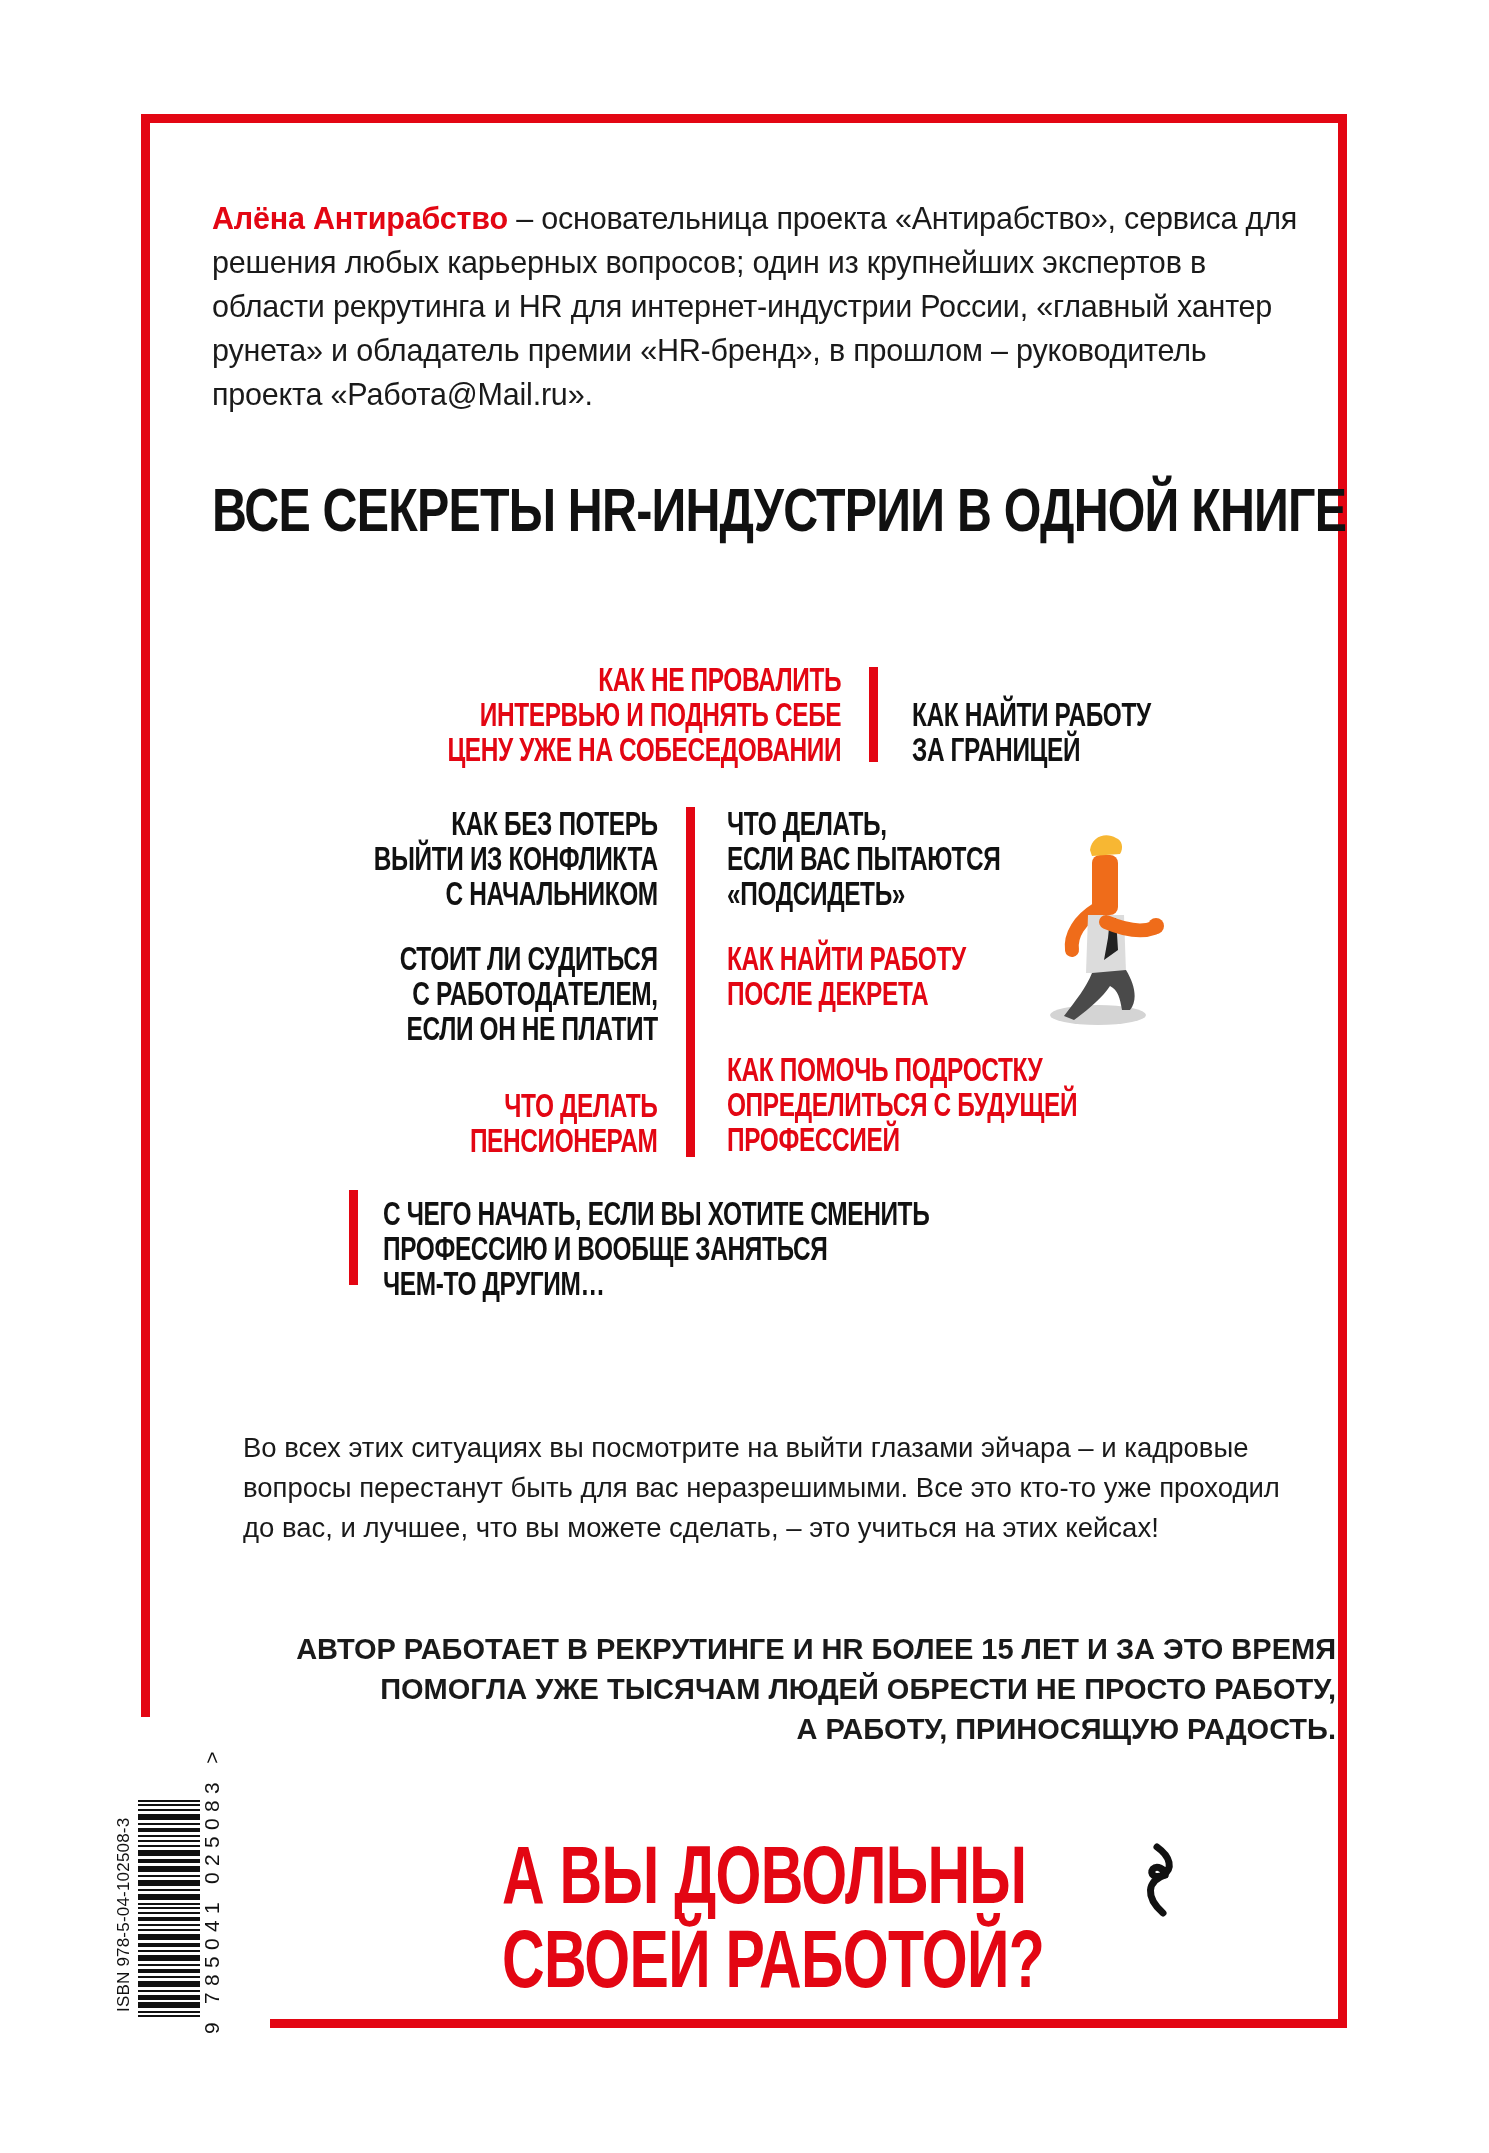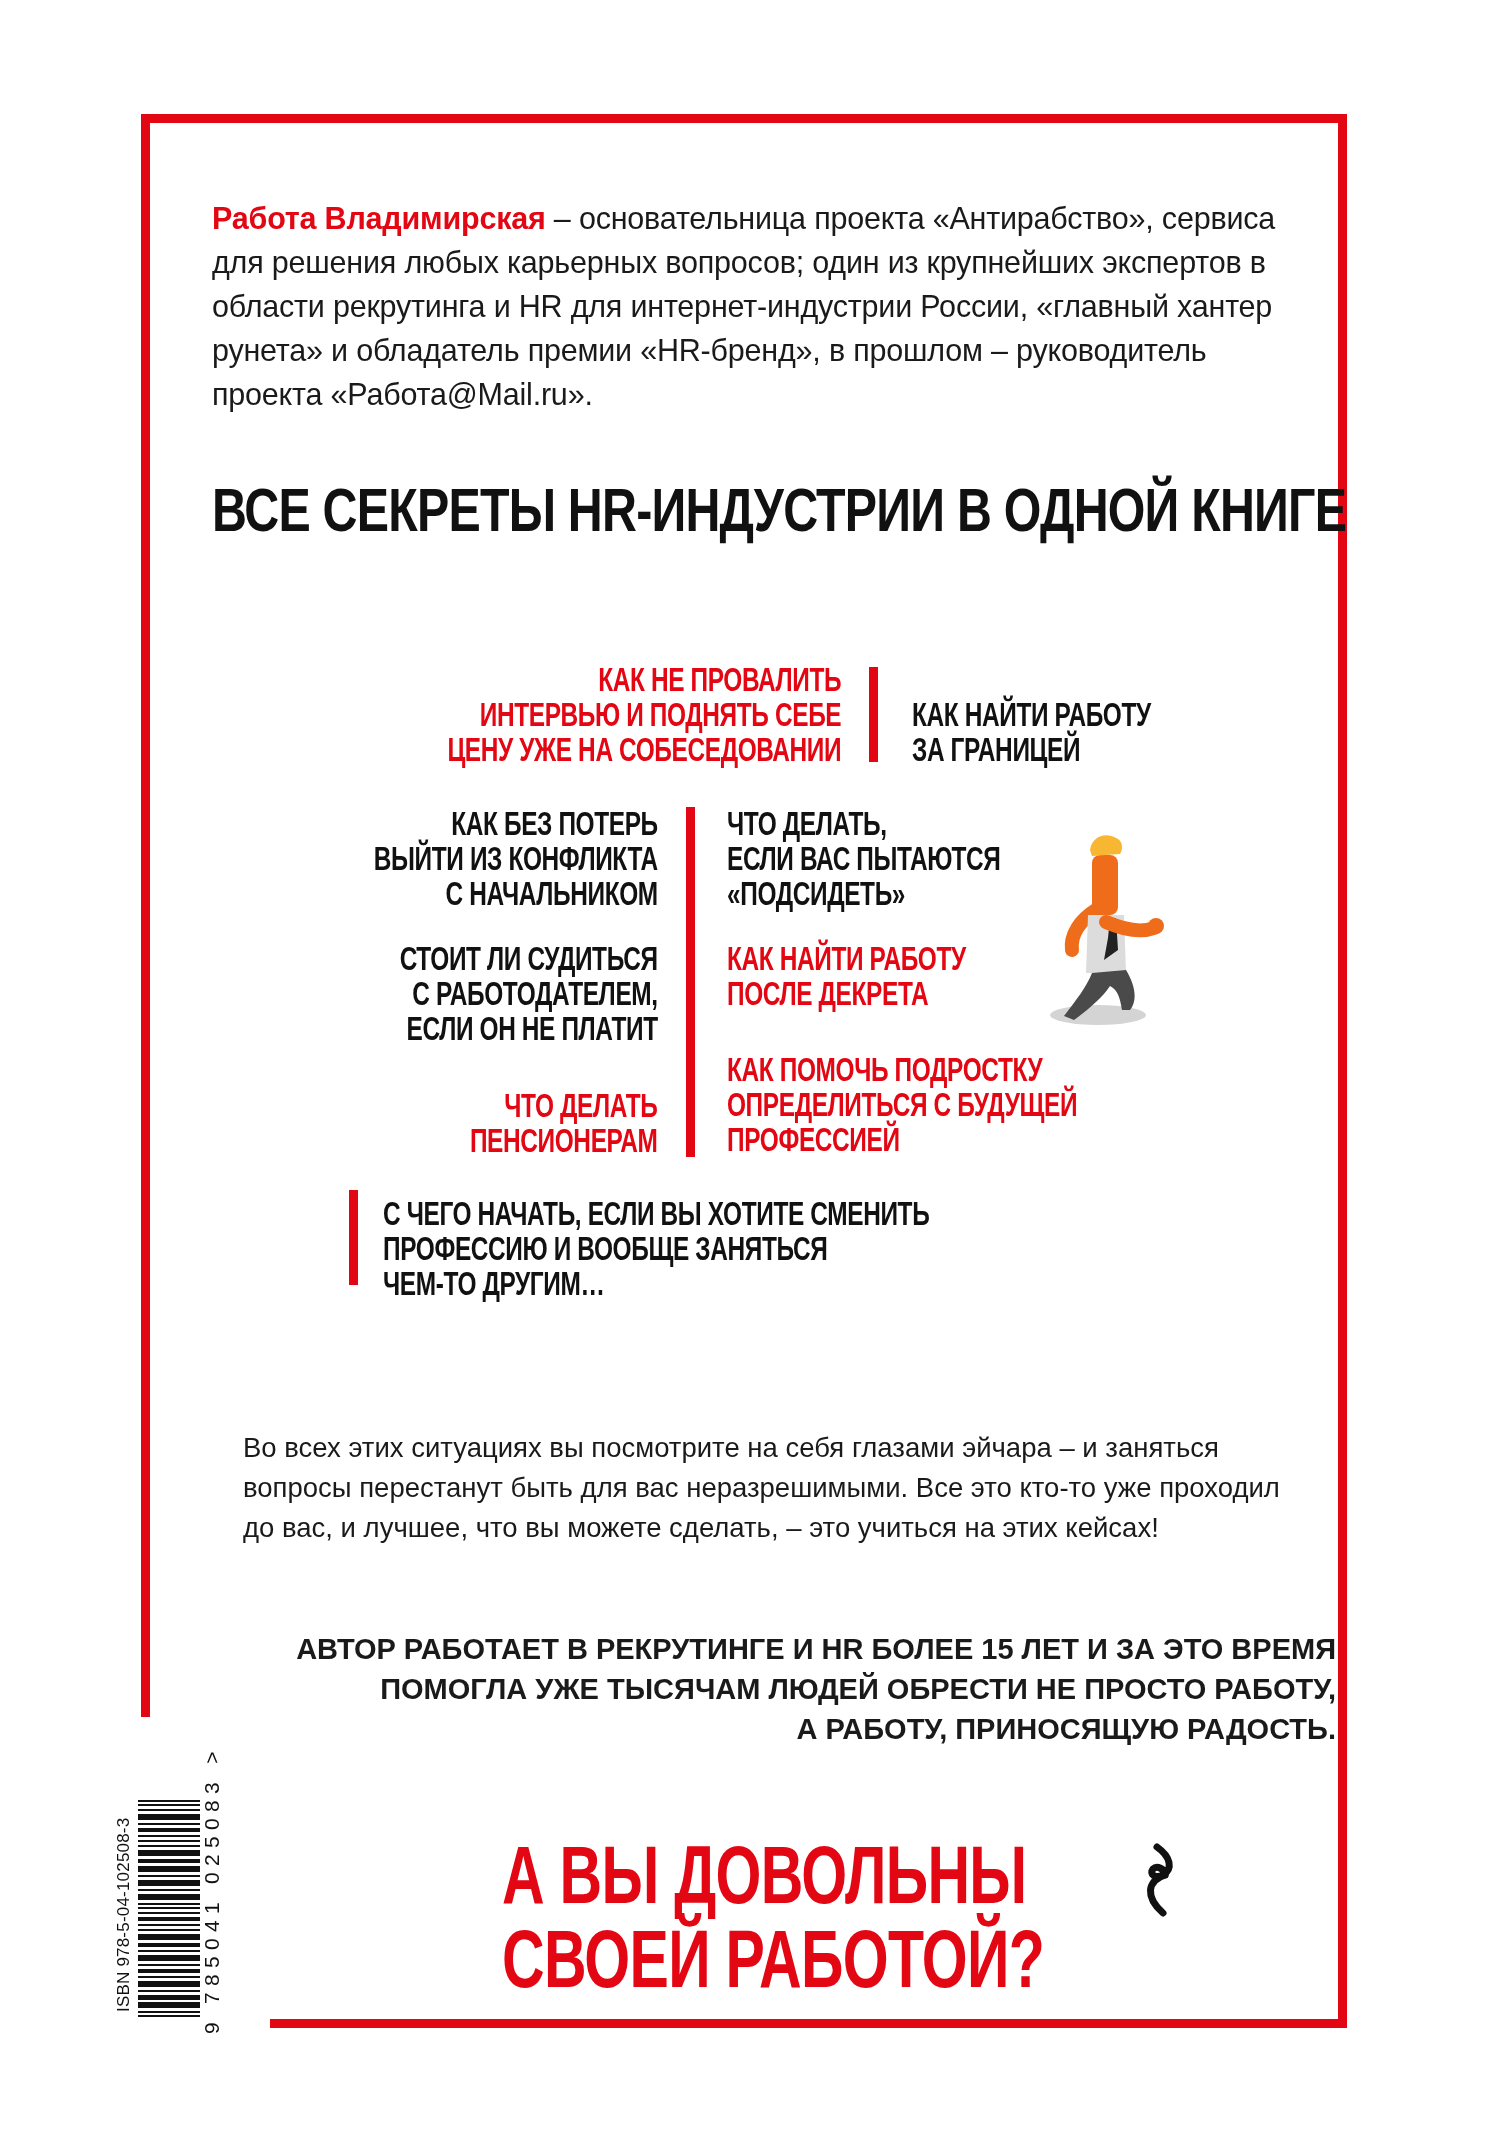--- a/index.html
+++ b/index.html
@@ -32,21 +32,21 @@
   .digits { position: absolute; left: 108px; top: 92px; font-size: 21px; color: #111; white-space: nowrap; letter-spacing: 6.3px; }
 </style>
 </head>
 <body>
 
 <div class="red-bar" style="left:141px; top:114px; width:1206px; height:9px;"></div>
 <div class="red-bar" style="left:141px; top:114px; width:9px; height:1603px;"></div>
 <div class="red-bar" style="left:1338px; top:114px; width:9px; height:1914px;"></div>
 <div class="red-bar" style="left:270px; top:2019px; width:1077px; height:9px;"></div>
 
-<div class="abs bio"><span class="author">Работа Владимирская</span><span> – основательница проекта «Антирабство», сервиса для решения любых карьерных вопросов; один из крупнейших экспертов в области рекрутинга и HR для интернет-индустрии России, «главный хантер рунета» и обладатель премии «HR-бренд», в прошлом – руководитель проекта «Работа@Mail.ru».</span></div>
+<div class="abs bio"><span class="author">Алёна Антирабство</span><span> – основательница проекта «Антирабство», сервиса для решения любых карьерных вопросов; один из крупнейших экспертов в области рекрутинга и HR для интернет-индустрии России, «главный хантер рунета» и обладатель премии «HR-бренд», в прошлом – руководитель проекта «Работа@Mail.ru».</span></div>
 
 <div class="abs headline cond">Все секреты HR-индустрии в одной книге</div>
 
 <div class="abs topic red right-al" style="right:648px; top:662px;">
   <div>Как не провалить</div>
   <div>интервью и поднять себе</div>
   <div>цену уже на собеседовании</div>
 </div>
 <div class="red-bar" style="left:869px; top:667px; width:9px; height:95px;"></div>
 <div class="abs topic black left-al" style="left:912px; top:697px;">
@@ -100,21 +100,21 @@
   </svg>
 </div>
 
 <div class="red-bar" style="left:349px; top:1190px; width:9px; height:95px;"></div>
 <div class="abs topic black left-al" style="left:383px; top:1196px;">
   <div>С чего начать, если вы хотите сменить</div>
   <div>профессию и вообще заняться</div>
   <div>чем-то другим…</div>
 </div>
 
-<div class="abs para">Во всех этих ситуациях вы посмотрите на себя глазами эйчара – и заняться вопросы перестанут быть для вас неразрешимыми. Все это кто-то уже проходил до вас, и лучшее, что вы можете сделать, – это учиться на этих кейсах!</div>
+<div class="abs para">Во всех этих ситуациях вы посмотрите на выйти глазами эйчара – и кадровые вопросы перестанут быть для вас неразрешимыми. Все это кто-то уже проходил до вас, и лучшее, что вы можете сделать, – это учиться на этих кейсах!</div>
 
 <div class="abs author-note">
   <div>Автор работает в рекрутинге и HR более 15 лет и за это время</div>
   <div>помогла уже тысячам людей обрести не просто работу,</div>
   <div>а работу, приносящую радость.</div>
 </div>
 
 <div class="abs question">
   <div>А вы довольны</div>
   <div>своей работой?</div>

